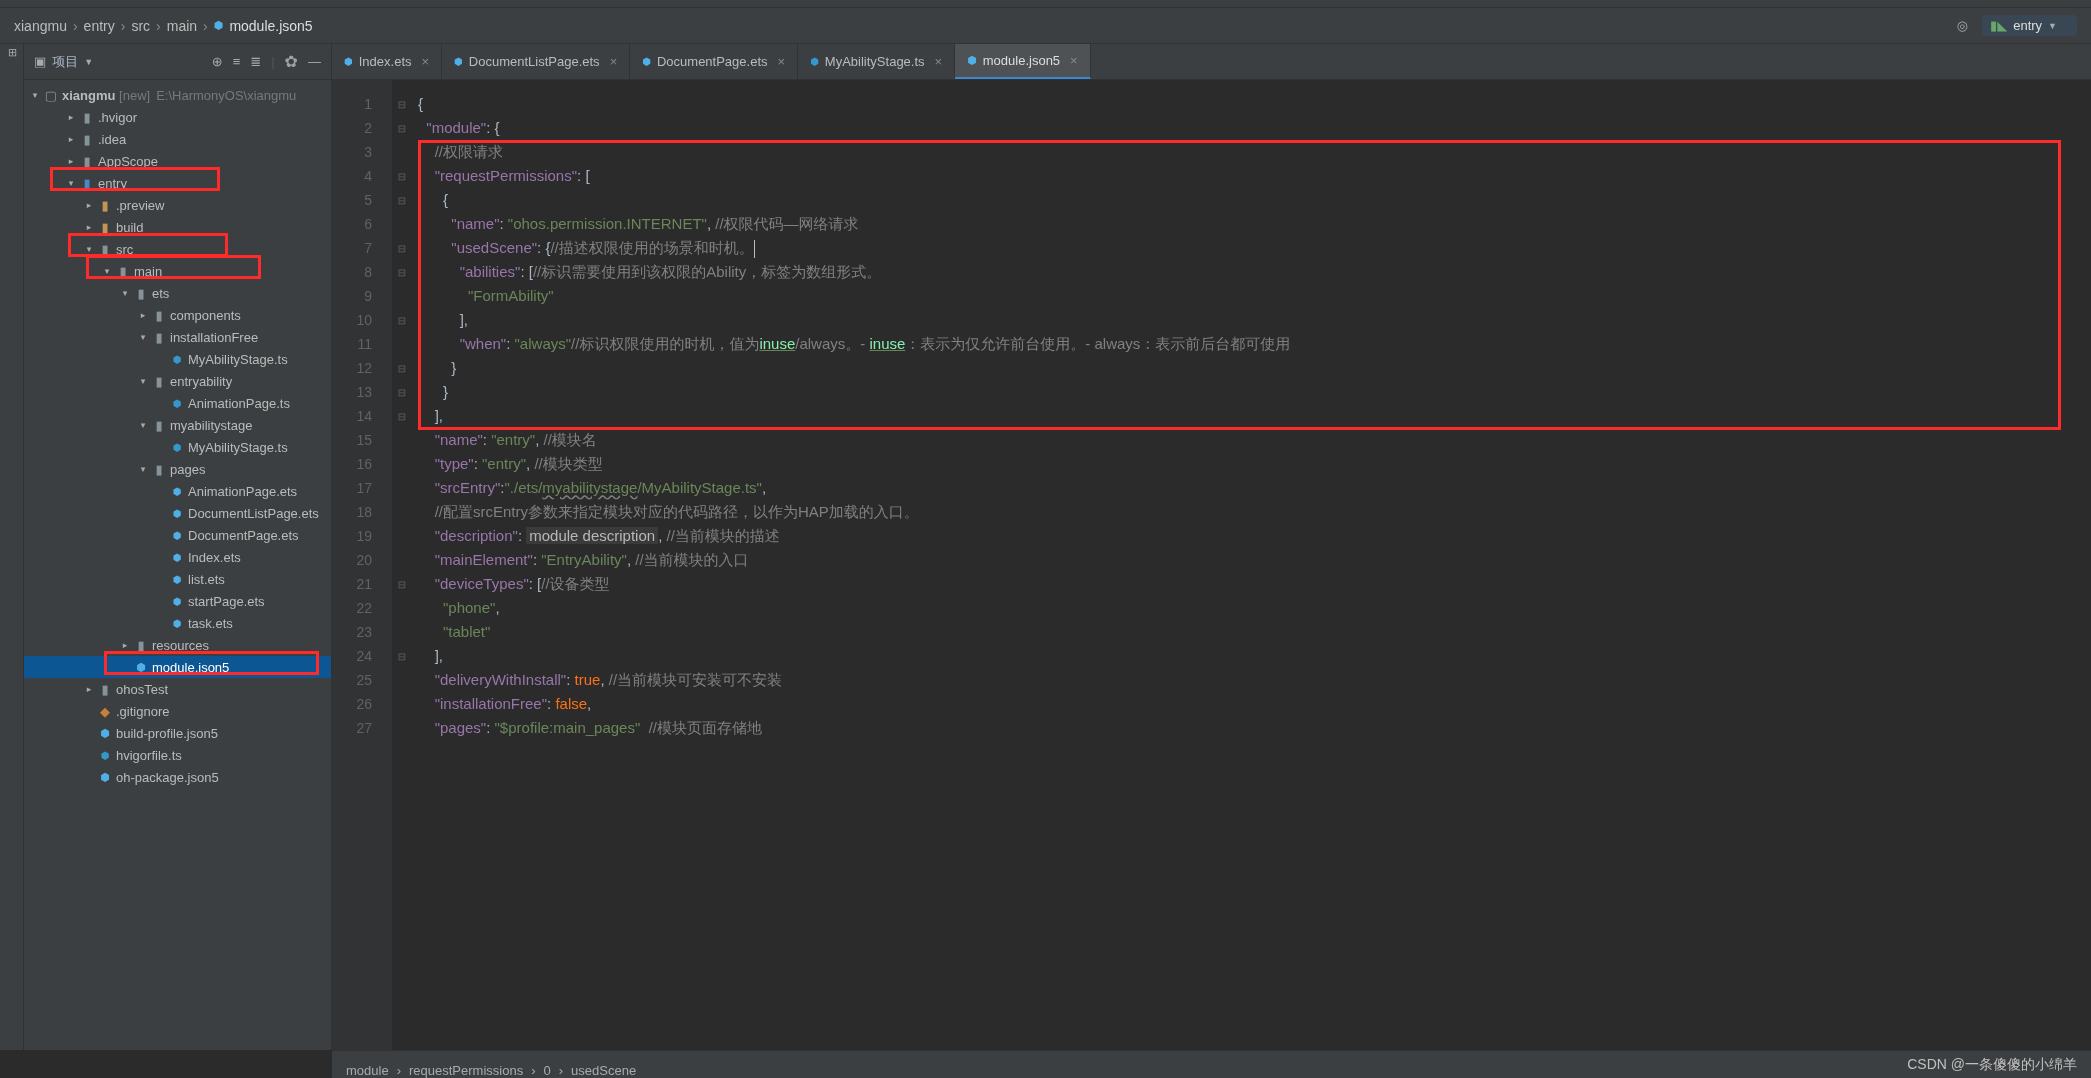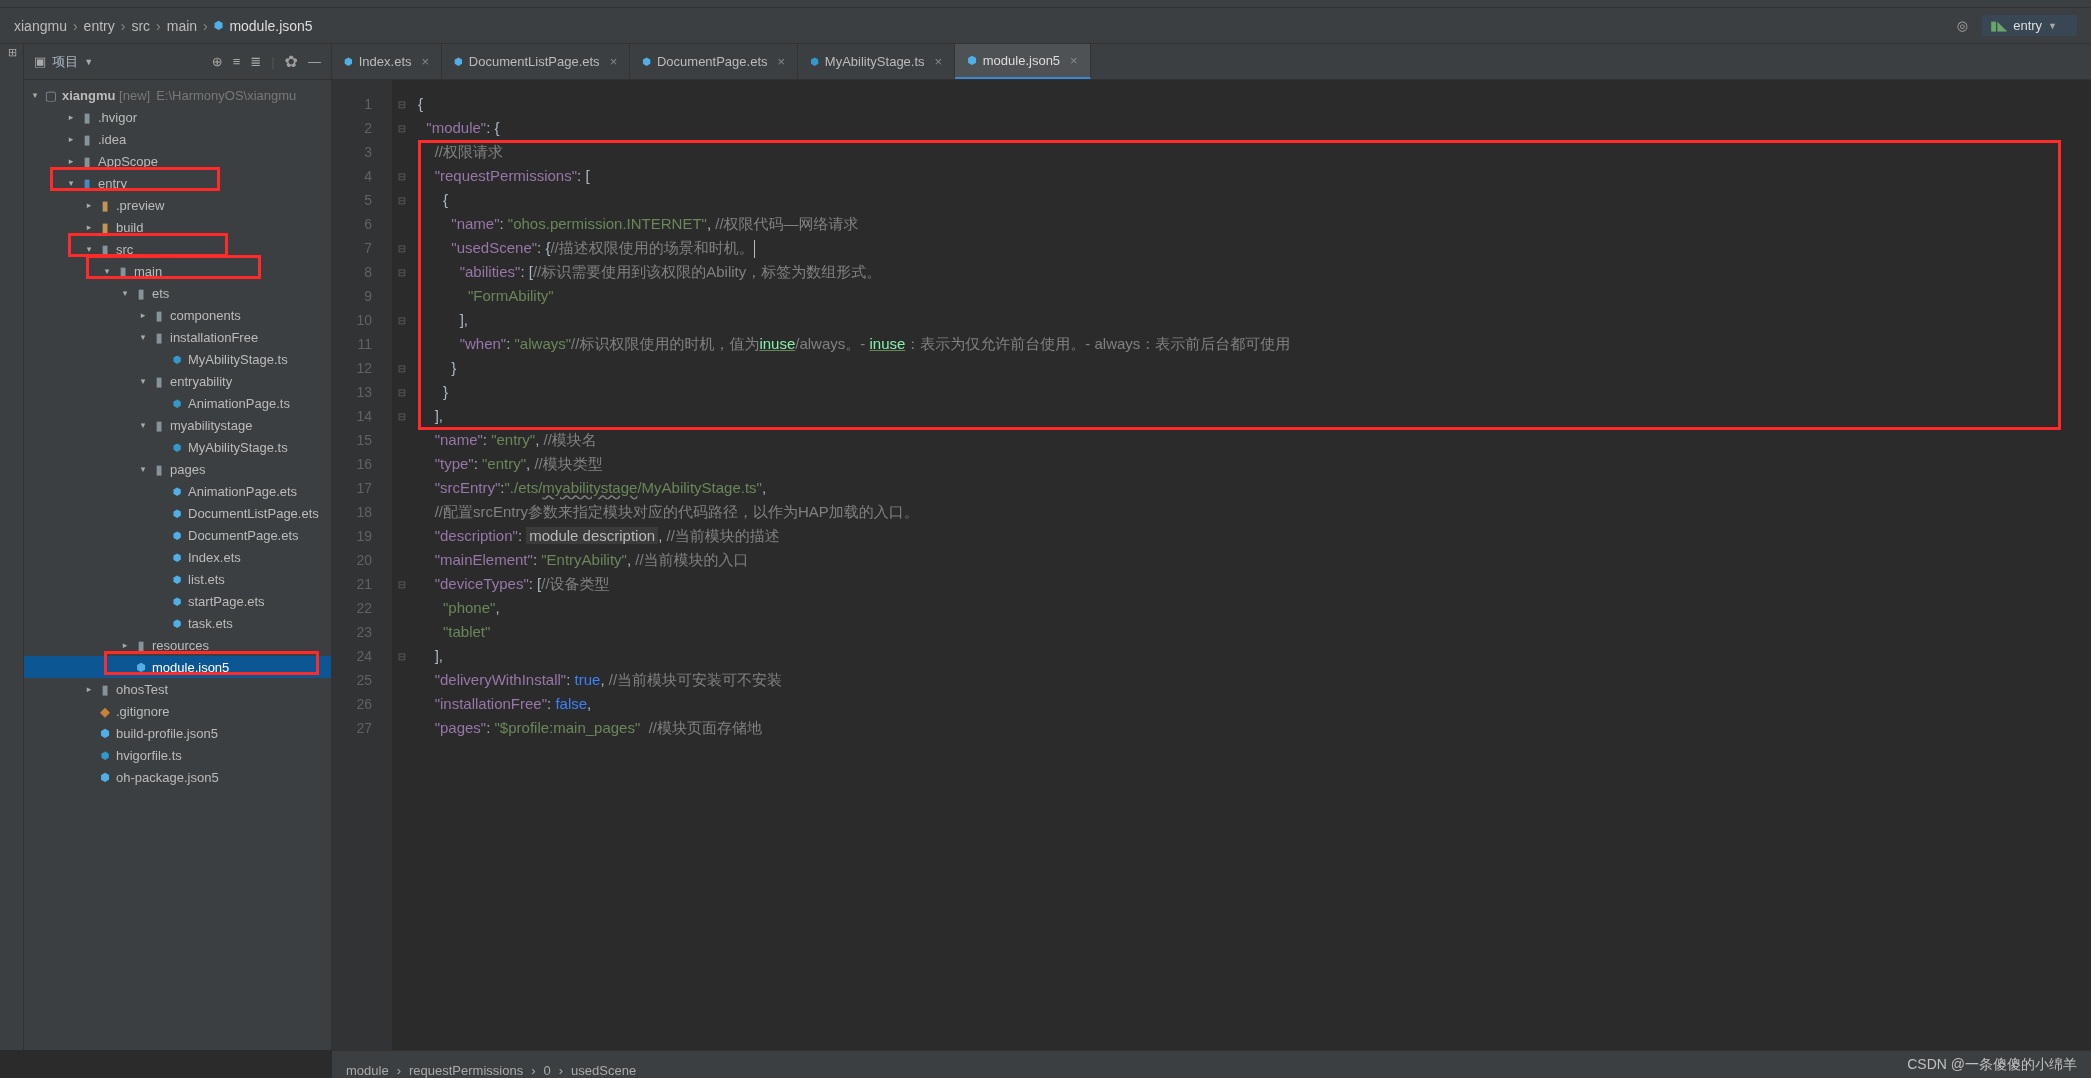--- a/index.html
+++ b/index.html
@@ -39,21 +39,21 @@
 .tab.active { background:#4e5254; border-bottom:2px solid #3e86d0; color:#ddd; }
 .tab .close { color:#888; font-size:13px; margin-left:4px; }
 .code-wrap { flex:1; position:relative; overflow:hidden; }
 .gutter { position:absolute; left:0; top:0; width:60px; background:#313335; height:100%; text-align:right; color:#606366; font-family:Consolas,monospace; font-size:14px; padding-top:12px; }
 .gutter div { height:24px; line-height:24px; padding-right:20px; }
 .fold-gutter { position:absolute; left:60px; top:0; width:20px; height:100%; padding-top:12px; }
 .fold-gutter div { height:24px; display:flex; align-items:center; justify-content:center; color:#606366; font-size:10px; }
 .code { position:absolute; left:86px; right:20px; top:0; padding-top:12px; font-family:Consolas,"JetBrains Mono",monospace; font-size:15px; line-height:24px; white-space:pre; }
 .str { color:#6a8759; }
 .key { color:#9876aa; }
-.kw { color:#3b82f6; }
+.kw { color:#f97316; }
 .cmt { color:#808080; }
 .punct { color:#a9b7c6; }
 .underline { text-decoration:underline wavy #808080; }
 .inuse-u { text-decoration:underline #688457; color:#86efac; }
 .desc-box { background:#3a3a3a; color:#b8b8b8; padding:0 3px; }
 .cursor { display:inline-block; width:1px; height:18px; background:#bbb; vertical-align:middle; }
 .statusbar { position:absolute; bottom:0; left:332px; right:0; height:28px; background:#3c3f41; border-top:1px solid #323232; display:flex; align-items:flex-end; padding:0 14px; font-size:13px; color:#aaa; gap:8px; }
 .watermark { position:absolute; right:14px; bottom:4px; color:#c0c0c0; font-size:14px; z-index:200; }
 .left-gutter-bar { width:24px; background:#3c3f41; border-right:1px solid #323232; display:flex; flex-direction:column; align-items:center; padding-top:4px; gap:6px; color:#aaa; font-size:11px; }
 .left-gutter-bar span { writing-mode:vertical-rl; transform:rotate(180deg); }

